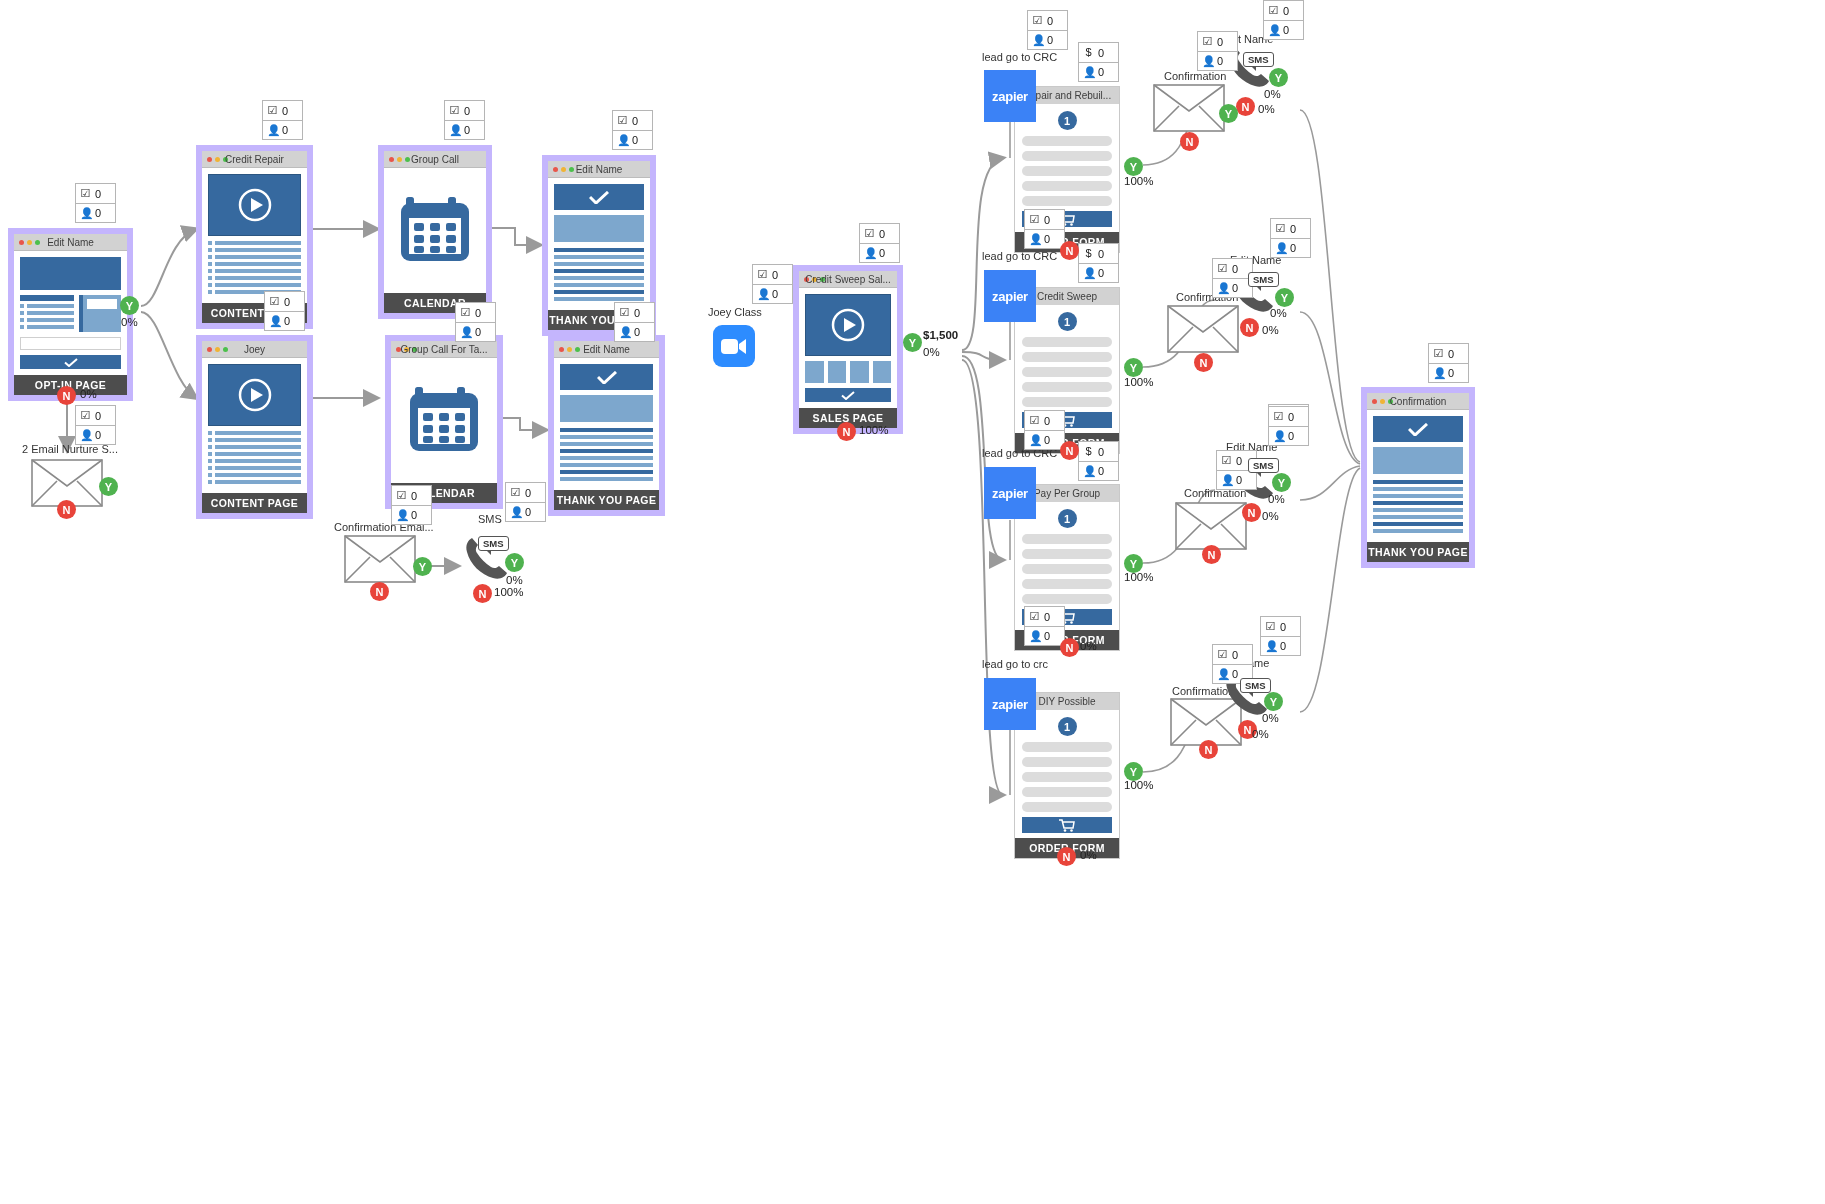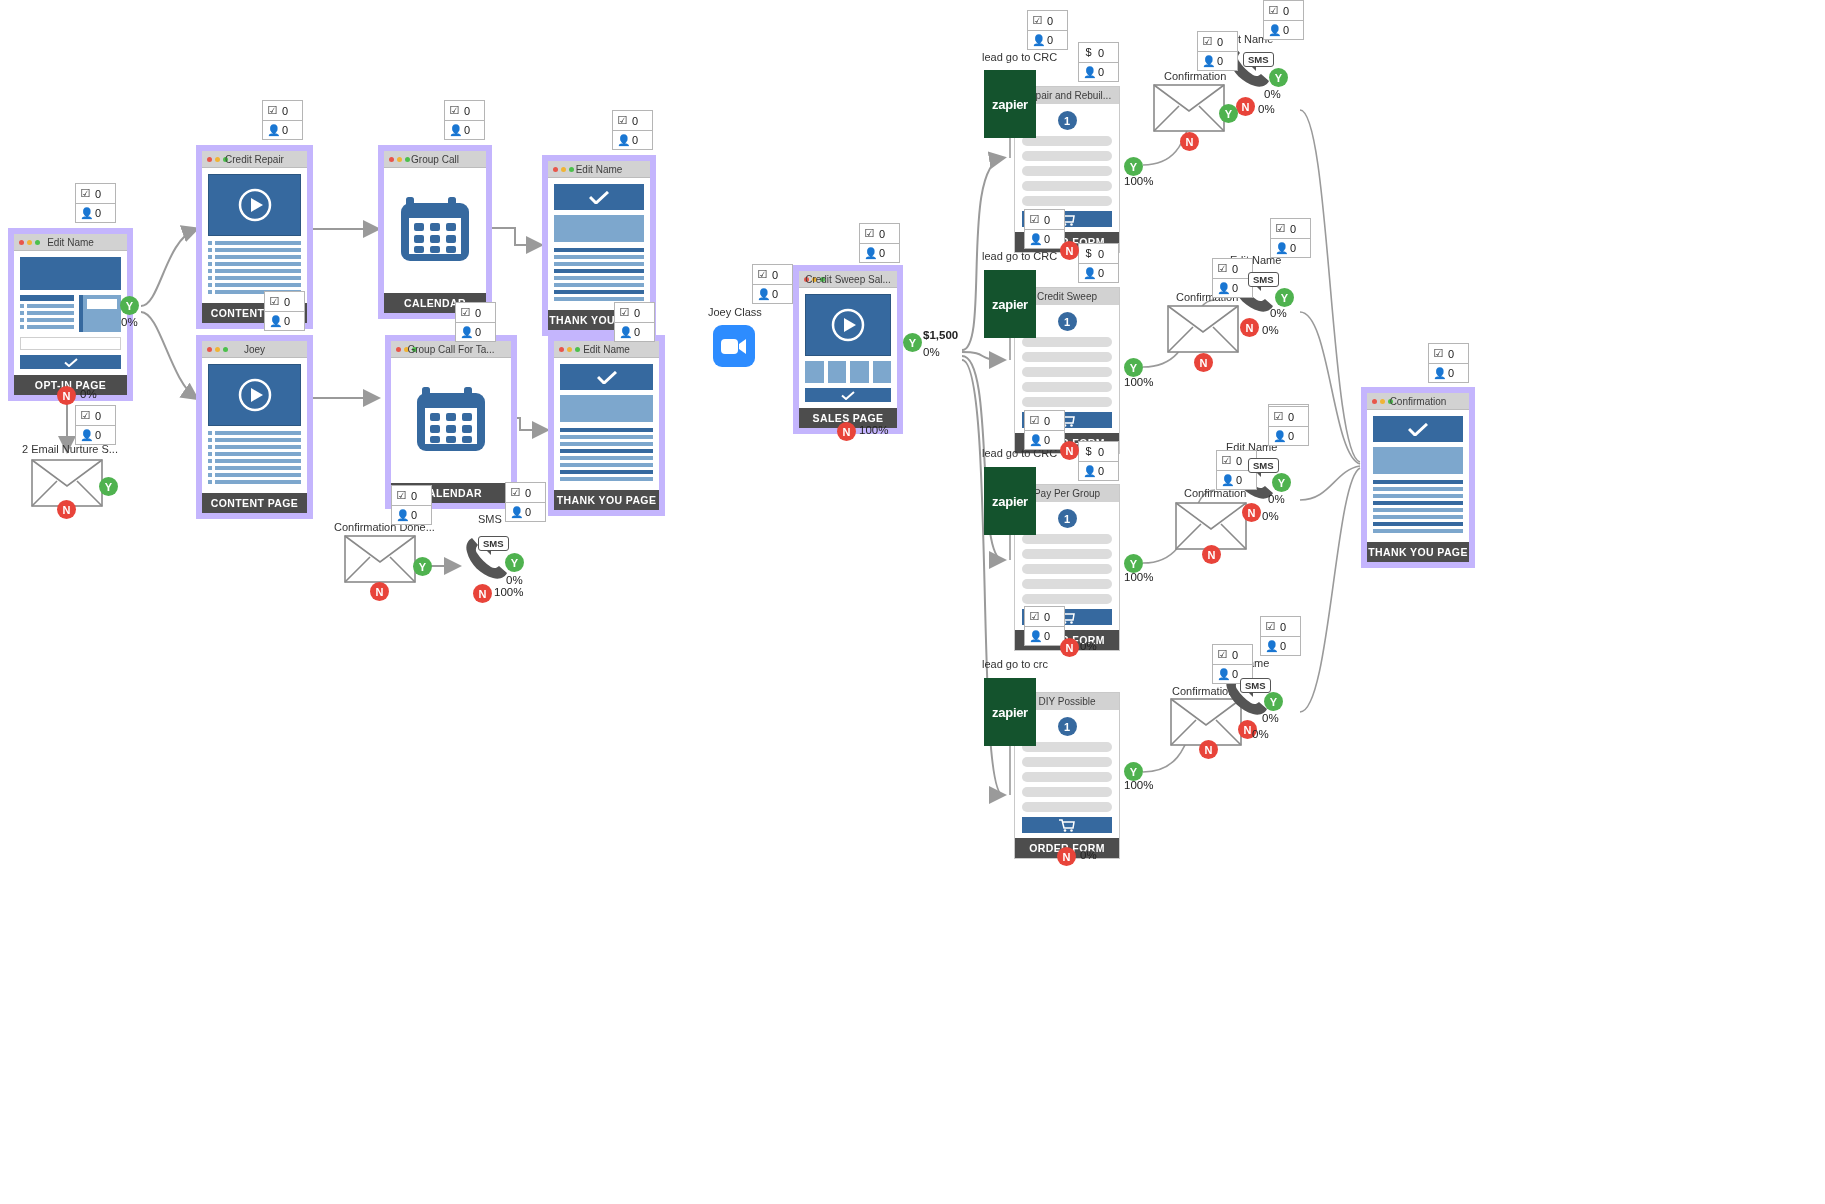--- a/index.html
+++ b/index.html
@@ -71,21 +71,21 @@
   }
   .yn.y { background:#4fb24f; }
   .yn.n { background:#e8443a; }
   .pct { position:absolute; font-size:11.5px; color:#222; z-index:7; white-space:nowrap; }
 
   
   .lbl { position:absolute; font-size:11px; color:#333; white-space:nowrap; z-index:5; }
 
   
   .zapier {
-    position:absolute; background:#14532d; width:52px; height:68px;
+    position:absolute; background:#3b82f6; width:52px; height:52px;
     display:flex; align-items:center; justify-content:center; z-index:4;
   }
   .zapier span { color:#fff; font-size:13px; font-weight:bold; letter-spacing:-.3px; }
 
   
   .pcard { position:absolute; background:#fff; border:1px solid #c9c9c9; z-index:3; }
   .pcard .phead {
     background:#d2d2d2; height:17px; display:flex; align-items:center;
     justify-content:center; font-size:10px; color:#3d3d3d;
   }
@@ -436,21 +436,21 @@
     <div>
         <span class="g">☑</span>
         <span>0</span>
       </div>
     <div>
         <span class="g">👤</span>
         <span>0</span>
       </div>
   </div>
 
-  <div class="win" style="left:385px; top:335px; width:132px;">
+  <div class="win" style="left:385px; top:335px; width:118px;">
     <div class="bar">
       <span class="dots">
           <i></i>
           <i></i>
           <i></i>
         </span>
       <span class="title">Group Call For Ta...</span>
     </div>
     <div class="body calwrap" style="height:125px;">
       <span>
@@ -489,21 +489,21 @@
     <div>
         <span class="g">☑</span>
         <span>0</span>
       </div>
     <div>
         <span class="g">👤</span>
         <span>0</span>
       </div>
   </div>
 
-  <div class="lbl" style="left:334px; top:521px;">Confirmation Done...</div>
+  <div class="lbl" style="left:334px; top:521px;">Confirmation Emai...</div>
   <div class="env" style="left:344px; top:535px;">
     <svg width="72" height="48" viewBox="0 0 72 48">
         <rect x="1" y="1" width="70" height="46" fill="#fff" stroke="#8a8a8a" stroke-width="1.6"></rect>
         <path d="M1,1 L36,27 L71,1" fill="none" stroke="#8a8a8a" stroke-width="1.6"></path>
         <path d="M1,47 L26,22 M71,47 L46,22" fill="none" stroke="#8a8a8a" stroke-width="1.6"></path>
       </svg>
   </div>
   <div class="yn y" style="left:413px; top:557px;">Y</div>
   <div class="yn n" style="left:370px; top:582px;">N</div>
 

